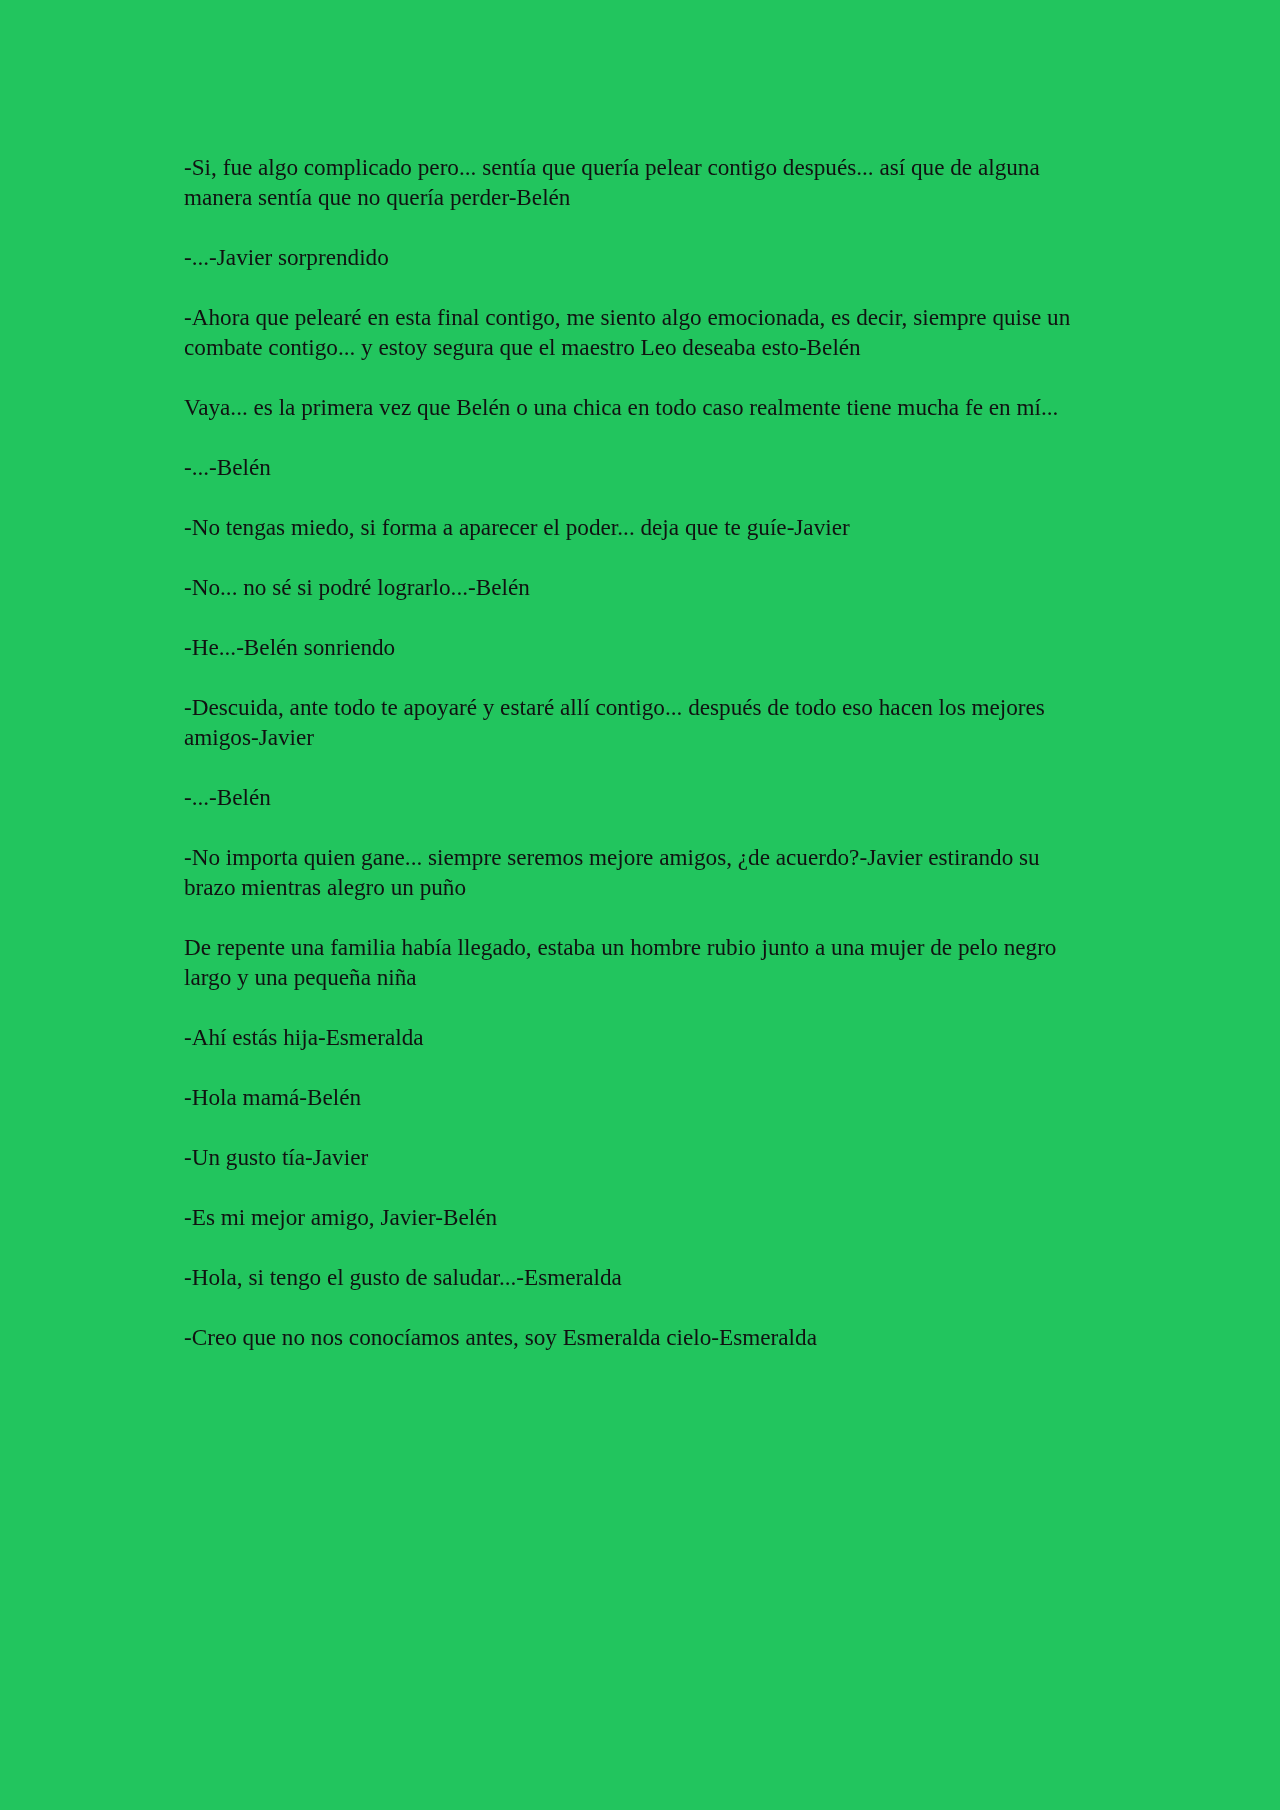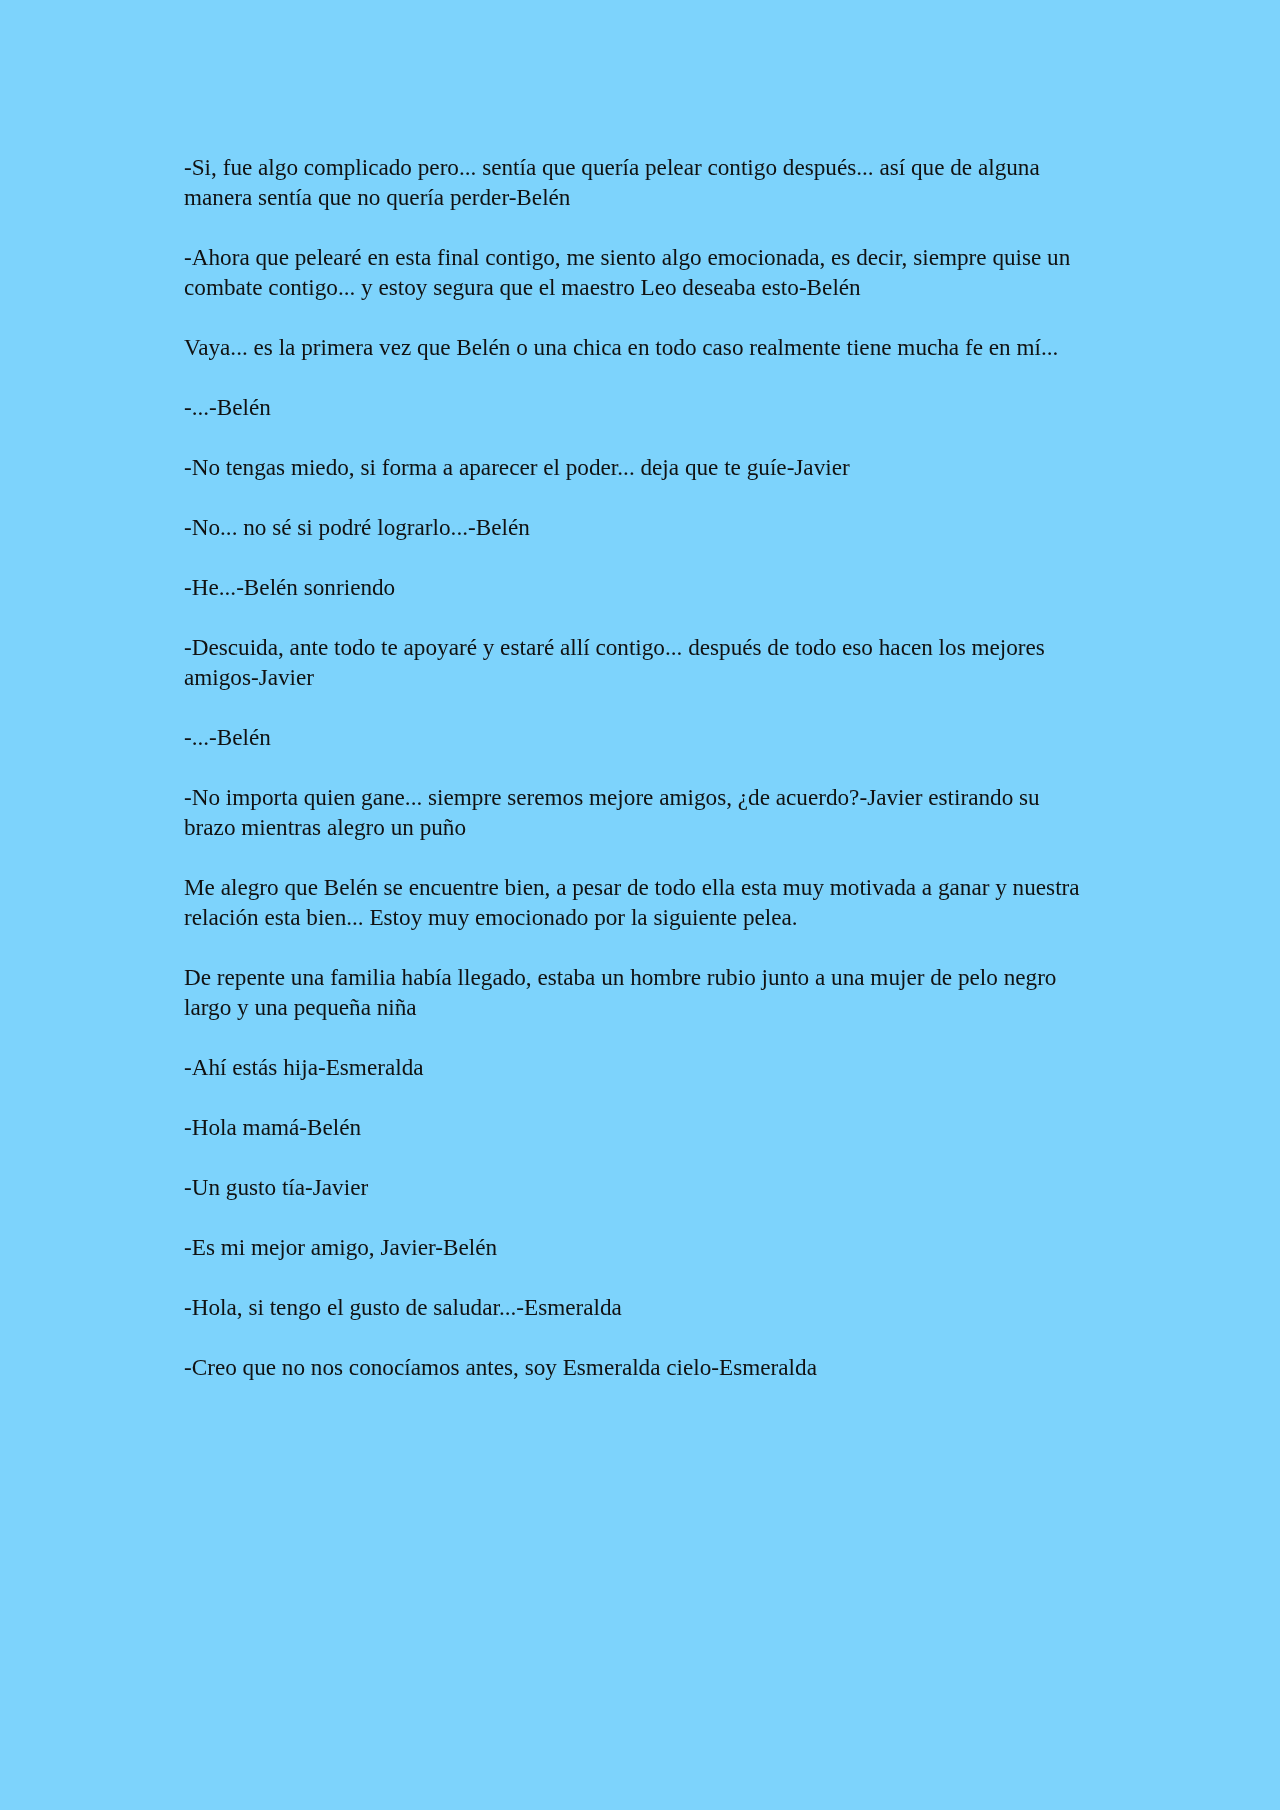--- a/index.html
+++ b/index.html
@@ -12,21 +12,21 @@
       height: 1810px;
       position: relative;
       overflow: hidden;
     }
     .page {
       position: absolute;
       left: 0;
       top: 0;
       width: 1280px;
       height: 1810px;
-      background: #7dd3fc;
+      background: #22c55e;
     }
     .text-body {
       position: absolute;
       left: 184px;
       top: 152px;
       width: 912px;
       font-family: "Liberation Serif", "DejaVu Serif", serif;
       font-size: 23.2px;
       line-height: 30px;
       color: #111111;
@@ -36,30 +36,30 @@
       padding: 0;
       white-space: normal;
     }
   </style>
 </head>
 <body>
 
 <div class="page">
   <div class="text-body">
     <p class="para">-Si, fue algo complicado pero... sentía que quería pelear contigo después... así que de alguna manera sentía que no quería perder-Belén</p>
+    <p class="para">-...-Javier sorprendido</p>
     <p class="para">-Ahora que pelearé en esta final contigo, me siento algo emocionada, es decir, siempre quise un combate contigo... y estoy segura que el maestro Leo deseaba esto-Belén</p>
     <p class="para">Vaya... es la primera vez que Belén o una chica en todo caso realmente tiene mucha fe en mí...</p>
     <p class="para">-...-Belén</p>
     <p class="para">-No tengas miedo, si forma a aparecer el poder... deja que te guíe-Javier</p>
     <p class="para">-No... no sé si podré lograrlo...-Belén</p>
     <p class="para">-He...-Belén sonriendo</p>
     <p class="para">-Descuida, ante todo te apoyaré y estaré allí contigo... después de todo eso hacen los mejores amigos-Javier</p>
     <p class="para">-...-Belén</p>
     <p class="para">-No importa quien gane... siempre seremos mejore amigos, ¿de acuerdo?-Javier estirando su brazo mientras alegro un puño</p>
-    <p class="para">Me alegro que Belén se encuentre bien, a pesar de todo ella esta muy motivada a ganar y nuestra relación esta bien... Estoy muy emocionado por la siguiente pelea.</p>
     <p class="para">De repente una familia había llegado, estaba un hombre rubio junto a una mujer de pelo negro largo y una pequeña niña</p>
     <p class="para">-Ahí estás hija-Esmeralda</p>
     <p class="para">-Hola mamá-Belén</p>
     <p class="para">-Un gusto tía-Javier</p>
     <p class="para">-Es mi mejor amigo, Javier-Belén</p>
     <p class="para">-Hola, si tengo el gusto de saludar...-Esmeralda</p>
     <p class="para">-Creo que no nos conocíamos antes, soy Esmeralda cielo-Esmeralda</p>
   </div>
 </div>
 

